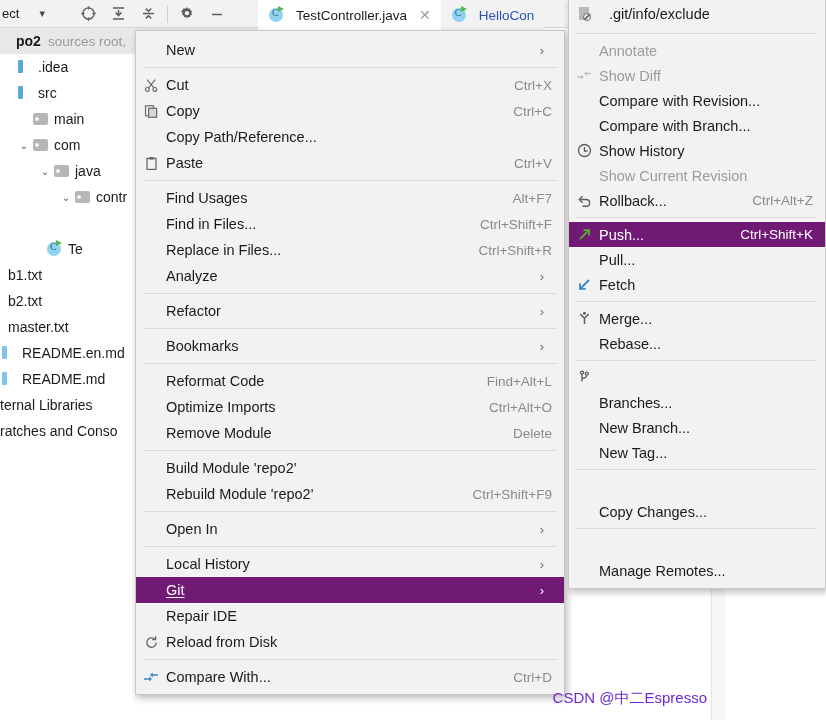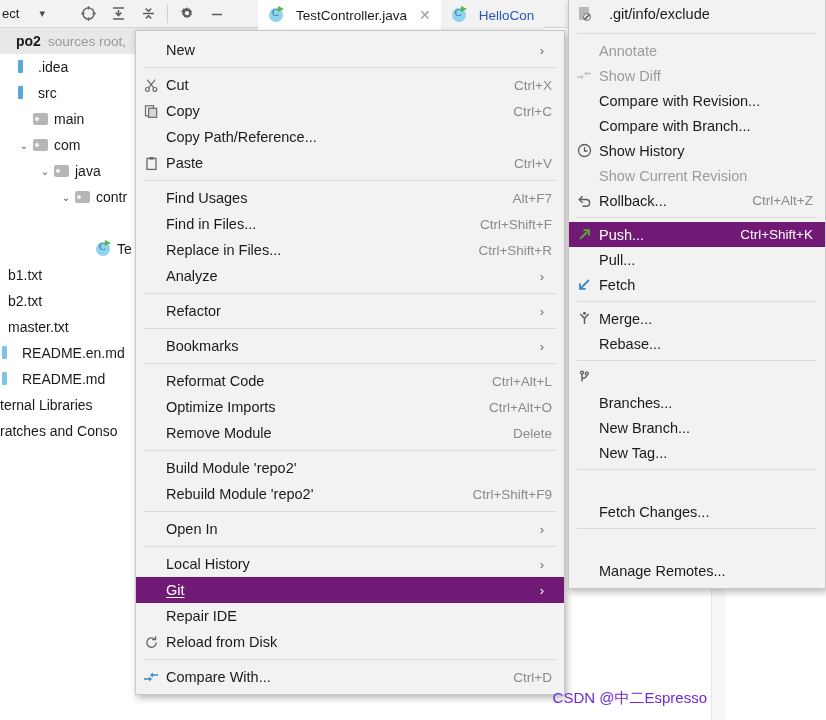--- a/index.html
+++ b/index.html
@@ -198,21 +198,21 @@
           <span class="folder"></span>
         </span>
       <span>contr</span>
     </div>
     <div class="tree-row" style="padding-left:94px;justify-content:flex-end;">
       <span class="ic">
           <span class="jclass"></span>
         </span>
       <span style="color:#2b55b8">He</span>
     </div>
-    <div class="tree-row" style="padding-left:95px;">
+    <div class="tree-row" style="padding-left:46px;">
       <span class="ic">
           <span class="jclass"></span>
         </span>
       <span>Te</span>
     </div>
     <div class="tree-row" style="padding-left:8px;">
       <span>b1.txt</span>
     </div>
     <div class="tree-row" style="padding-left:8px;">
       <span>b2.txt</span>
@@ -321,21 +321,21 @@
     <div class="mi">
       <span class="mi-ic"></span>
       <span class="mi-lbl">Bookmarks</span>
       <span class="mi-sub">›</span>
     </div>
     <div class="sep"></div>
 
     <div class="mi">
       <span class="mi-ic"></span>
       <span class="mi-lbl">Reformat Code</span>
-      <span class="mi-key">Ctrl+Alt+L</span>
+      <span class="mi-key">Find+Alt+L</span>
     </div>
     <div class="mi">
       <span class="mi-ic"></span>
       <span class="mi-lbl">Optimize Imports</span>
       <span class="mi-key">Ctrl+Alt+O</span>
     </div>
     <div class="mi">
       <span class="mi-ic"></span>
       <span class="mi-lbl">Remove Module</span>
       <span class="mi-key">Delete</span>
@@ -524,21 +524,21 @@
       <span class="mi-lbl">New Tag...</span>
     </div>
     <div class="sep"></div>
 
     <div class="mi">
       <span class="mi-ic"></span>
       <span class="mi-lbl"></span>
     </div>
     <div class="mi">
       <span class="mi-ic"></span>
-      <span class="mi-lbl">Fetch Changes...</span>
+      <span class="mi-lbl">Copy Changes...</span>
     </div>
     <div class="sep"></div>
 
     <div class="mi">
       <span class="mi-ic"></span>
       <span class="mi-lbl"></span>
     </div>
     <div class="mi">
       <span class="mi-ic"></span>
       <span class="mi-lbl">Manage Remotes...</span>

